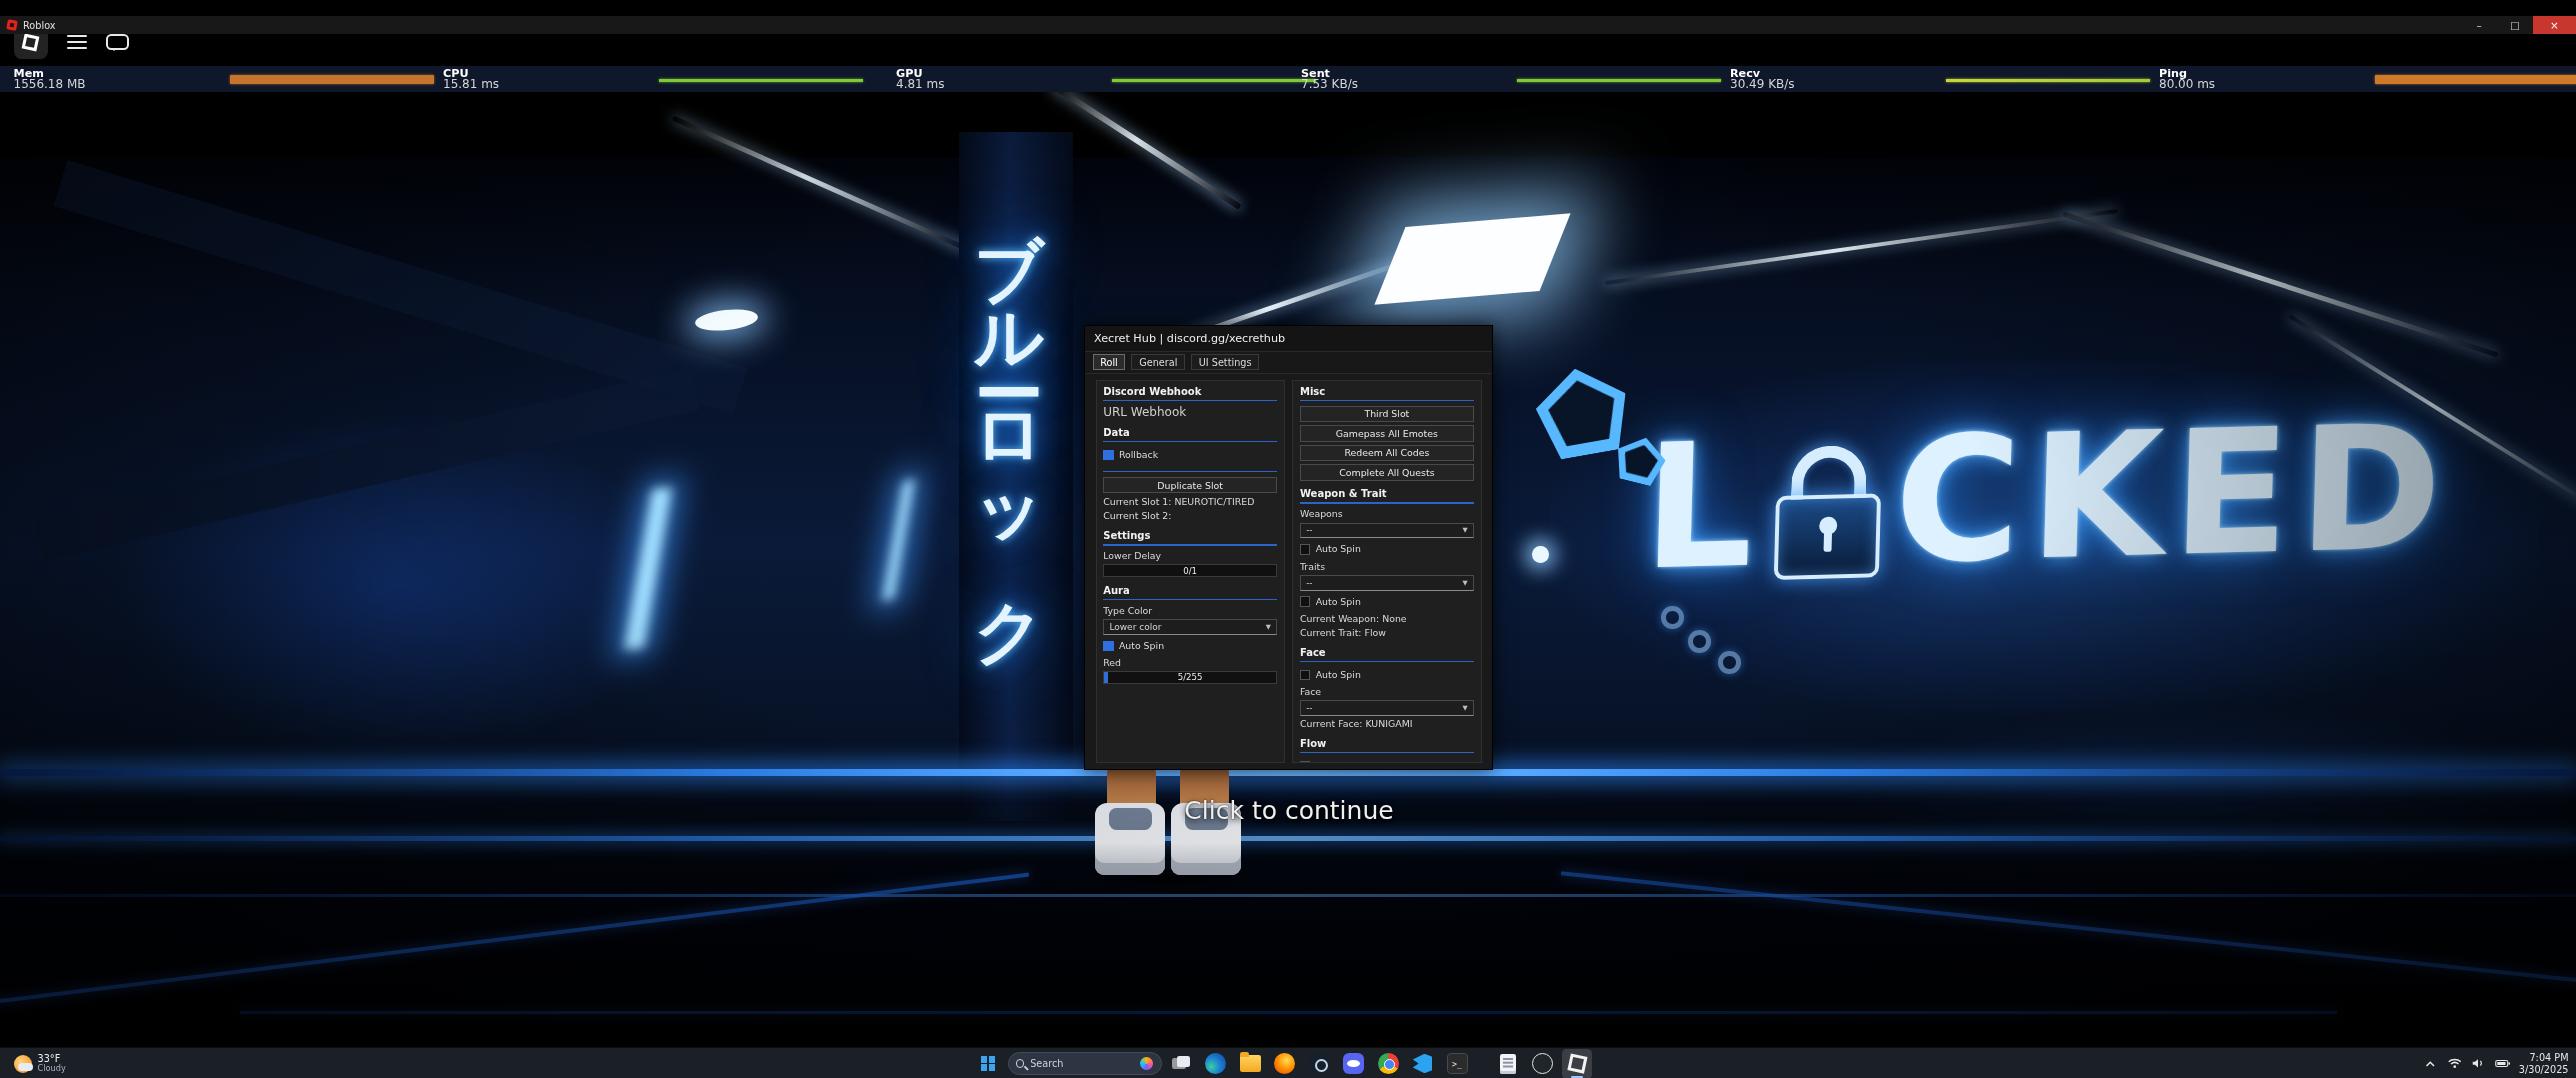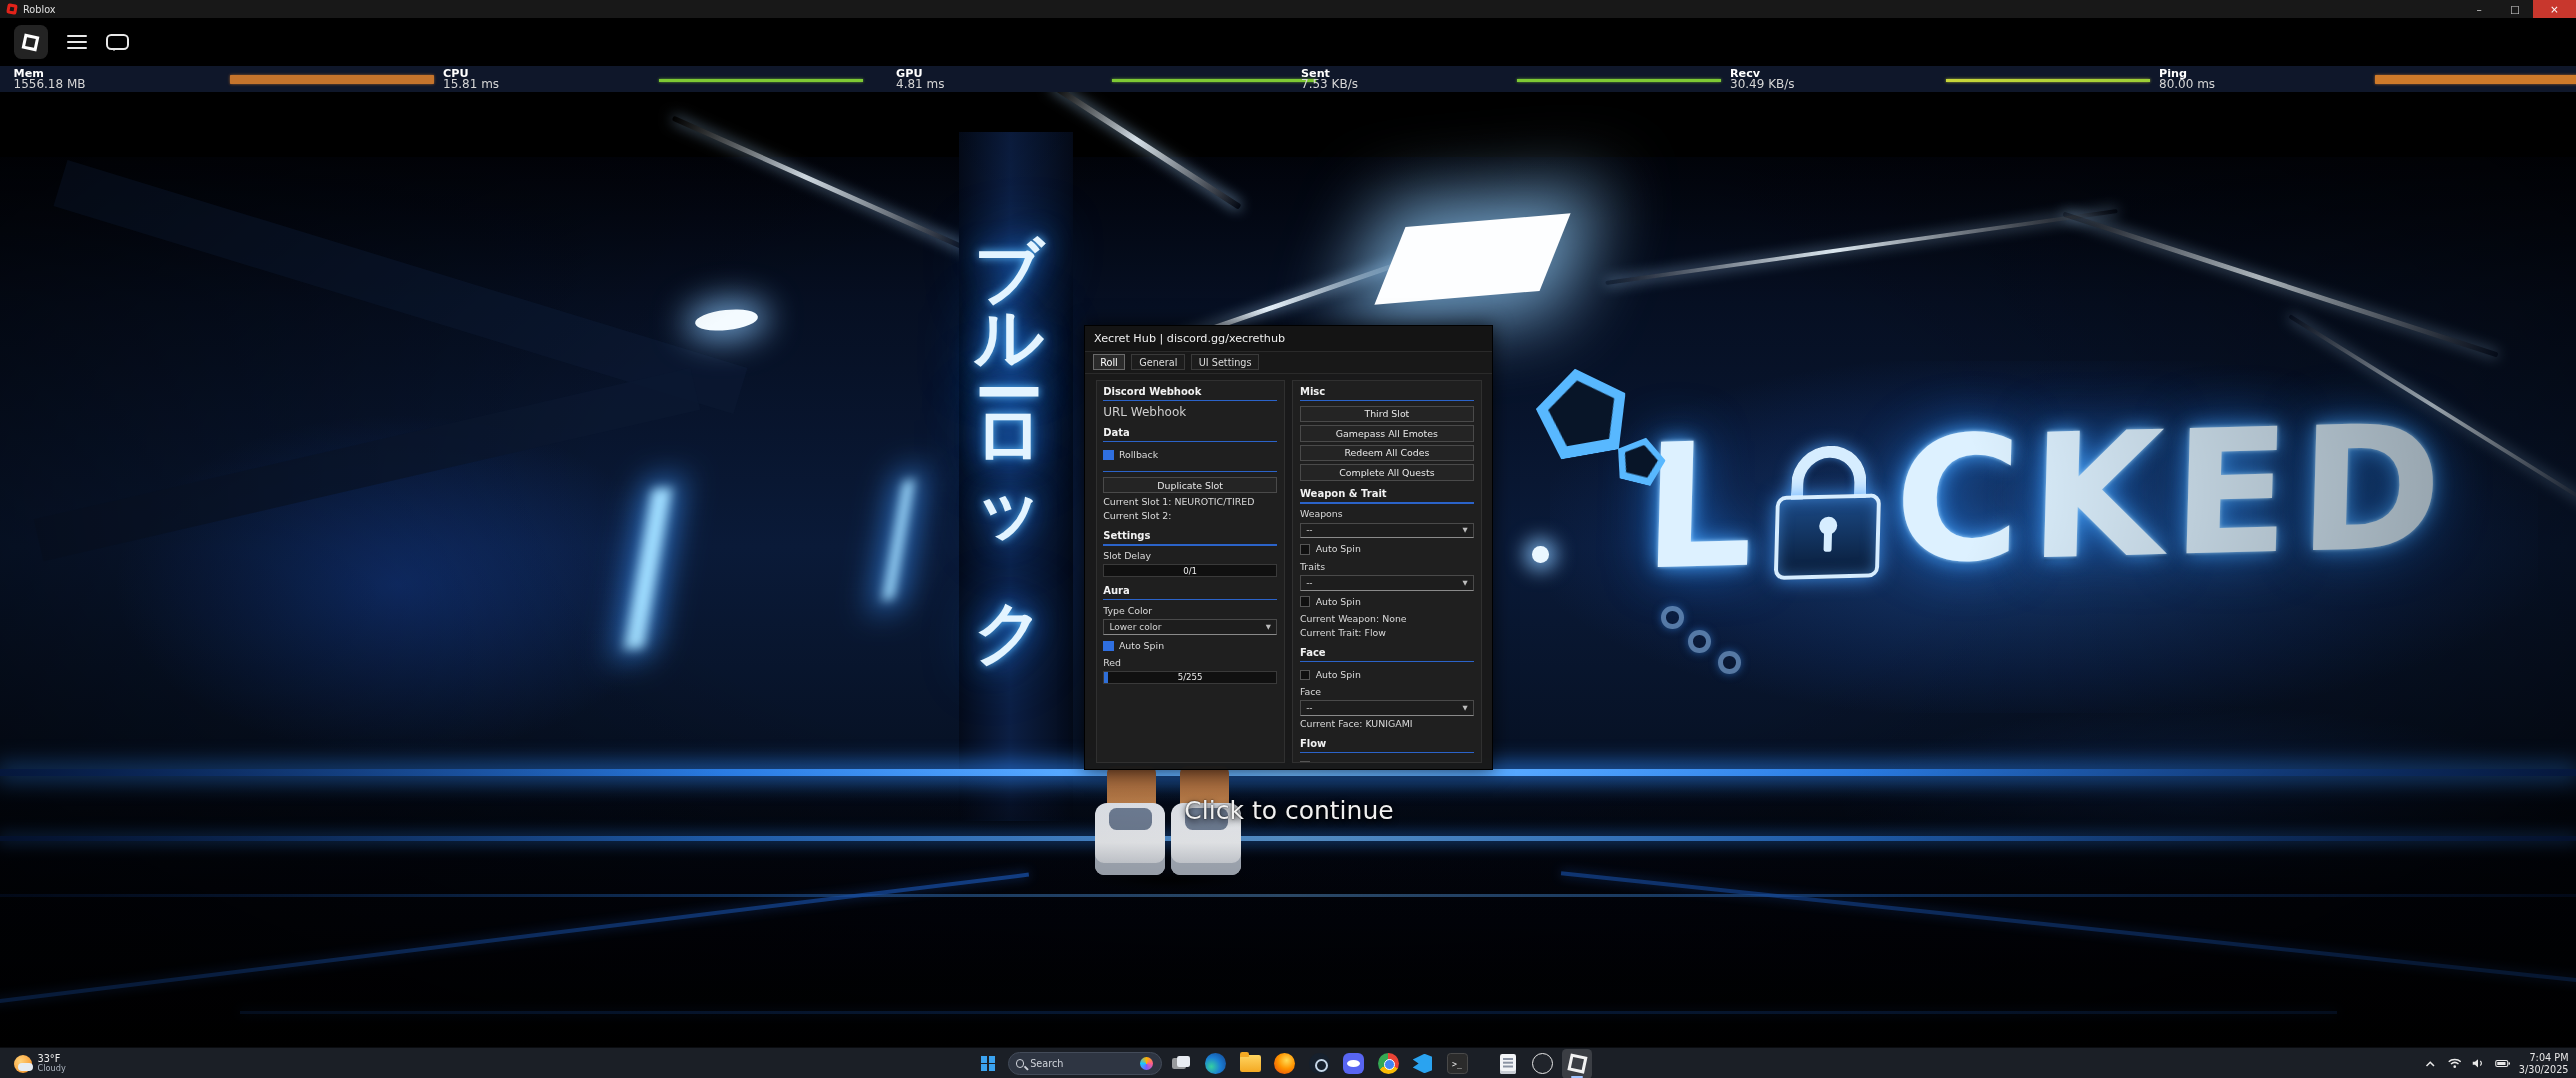--- a/index.html
+++ b/index.html
@@ -1,20 +1,20 @@
 <!DOCTYPE html>
 <html style="font-size:12px"><head>
 <meta charset="utf-8">
 <style>
   * { box-sizing: border-box; margin: 0; padding: 0; }
   html,body { width:2576px; height:1078px; background:#000; overflow:hidden; }
   #screen { position:relative; width:2576px; height:1078px; font-family:"DejaVu Sans","Liberation Sans",sans-serif; color:#fff; }
 
   
-  .titlebar { position:absolute; top:0; left:0; right:0; height:18px; background:#181818; display:flex; align-items:center; z-index:80; }
+  .titlebar { position:absolute; top:16px; left:0; right:0; height:18px; background:#181818; display:flex; align-items:center; z-index:80; }
   .tb-appicon { width:9.7px; height:9.7px; background:#e2231a; border-radius:2.2px; margin:0 6.7px; transform:rotate(10deg); position:relative; }
   .tb-appicon::after { content:''; position:absolute; left:3px; top:3px; width:3.7px; height:3.7px; background:#181818; }
   .tb-title { font-size:9.7px; color:#e0e0e0; }
   .tb-controls { margin-left:auto; display:flex; height:100%; }
   .tb-btn { width:36px; height:100%; display:flex; align-items:center; justify-content:center; color:#cfcfcf; font-size:10.5px; }
   .tb-btn.close { width:43px; background:#c8372d; color:#fff; }
 
   
   .menubar { position:absolute; top:18px; left:0; right:0; height:48px; background:#000; display:flex; align-items:center; gap:19.5px; padding-left:13.5px; z-index:70; }
   .rbx-menu-btn { width:34px; height:34px; background:#232323; border-radius:7.5px; display:flex; align-items:center; justify-content:center; }
@@ -323,21 +323,21 @@
           <div class="sec-line"></div>
           <div class="pbtn">Duplicate Slot</div>
           <div class="lbl">Current Slot 1: NEUROTIC/TIRED</div>
           <div class="lbl">Current Slot 2:</div>
         </div>
 
 
         <div class="section">
           <div class="sec-h">Settings</div>
           <div class="sec-line"></div>
-          <div class="lbl">Slot Delay</div>
+          <div class="lbl">Lower Delay</div>
           <div class="slider">
             <div class="fill" style="width:0%"></div>
             <span class="sval">0/1</span>
           </div>
         </div>
 
         <div class="section">
           <div class="sec-h">Aura</div>
           <div class="sec-line"></div>
           <div class="lbl">Type Color</div>

